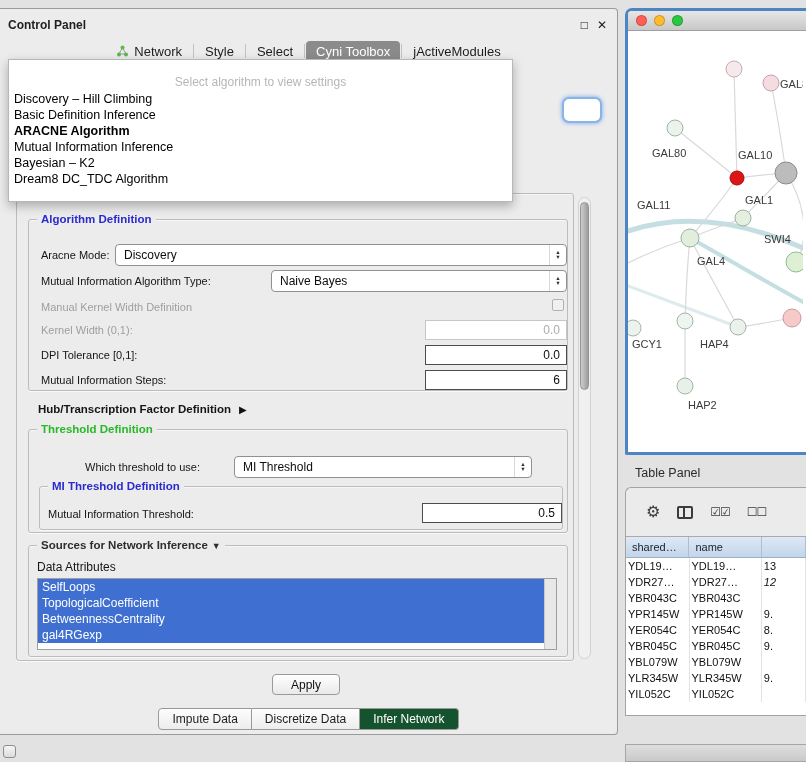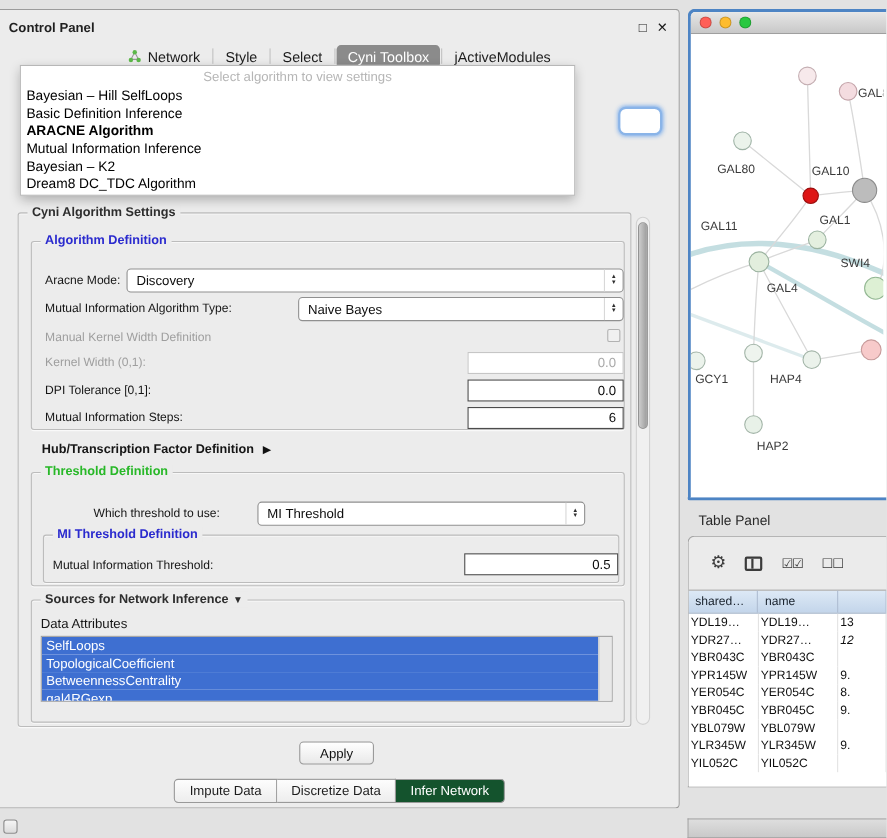--- a/index.html
+++ b/index.html
@@ -15,21 +15,21 @@
 #floatBtn{margin-left:auto}
 #closeBtn{font-weight:bold}
 
 #cpTabs{position:absolute;left:0;top:30px;width:100%;height:24px;display:flex;justify-content:center;align-items:center}
 .cp-tab{display:flex;align-items:center;gap:5px;padding:3px 10px;font-size:13px;color:#1c1c1c;border-radius:4px;white-space:nowrap}
 .cp-tab.sel{background:#8b8b8b;color:#fff}
 .tab-sep{width:1px;height:14px;background:#c2c2c2;margin:0 1px}
 
 #focusFrag{position:absolute;left:562px;top:88px;width:40px;height:26px;background:#fff;border:2px solid #8ab4e8;border-radius:7px;box-shadow:0 0 4px rgba(100,160,235,.9);z-index:5}
 
-#algoPopup{position:absolute;left:18px;top:50px;width:505px;background:#fff;border:1px solid #b7b7b7;box-shadow:0 4px 10px rgba(0,0,0,.28);z-index:30;padding:2px 0}
+#algoPopup{position:absolute;left:8px;top:50px;width:505px;background:#fff;border:1px solid #b7b7b7;box-shadow:0 4px 10px rgba(0,0,0,.28);z-index:30;padding:14px 0}
 .pop-hdr{height:17px;line-height:17px;text-align:center;font-size:12px;color:#b6b6b6}
 .pop-item{height:16px;line-height:16px;padding-left:5px;font-size:12.5px;color:#000}
 .pop-item.sel{font-weight:bold}
 
 .group{position:absolute;border:1px solid #bcbcbc;border-radius:3px;box-shadow:0 1px 0 rgba(255,255,255,.7),inset 0 1px 0 rgba(255,255,255,.6)}
 .gtitle{position:absolute;top:-8px;left:8px;background:#ececec;padding:0 4px;font-size:11.5px;font-weight:bold;color:#2e2e2e;white-space:nowrap;line-height:14px}
 .gtitle.blue{color:#2a2ace}
 .gtitle.green{color:#28b828}
 .gtitle .arrow{font-size:9px;margin-left:4px}
 
@@ -44,21 +44,21 @@
 .spin i{font-style:normal;font-size:5.5px;line-height:5px;display:block}
 
 .field{position:absolute;height:20px;background:#fff;border:1px solid #4c4c4c;display:flex;align-items:center;justify-content:flex-end;padding-right:6px;font-size:12px;color:#0c0c0c}
 .field.dis{border-color:#c6c6c6;color:#aaa}
 .cb{position:absolute;width:12px;height:12px;background:#f0f0f0;border:1px solid #b2b2b2;border-radius:2px}
 
 #hubRow{position:absolute;left:38px;top:394px;display:flex;align-items:center;gap:8px}
 #hubRow .hlbl{font-size:11.5px;font-weight:bold;color:#151515}
 #hubRow .harrow{font-size:10px;color:#111}
 
-#attrList{position:absolute;left:8px;top:32px;width:520px;height:60px;background:#fff;border:1px solid #9e9e9e;overflow:hidden}
+#attrList{position:absolute;left:8px;top:32px;width:520px;height:72px;background:#fff;border:1px solid #9e9e9e;overflow:hidden}
 #attrItems{position:absolute;left:0;top:0;right:12px}
 .attr{height:16px;line-height:16px;background:#3e6fd1;color:#fff;font-size:12px;padding-left:4px;white-space:nowrap}
 #attrScroll{position:absolute;top:0;right:0;width:12px;height:100%;background:#e8e8e8;border-left:1px solid #c9c9c9}
 
 #vscroll{position:absolute;left:578px;top:188px;width:13px;height:462px;background:#f0f0f0;border:1px solid #d2d2d2;border-radius:7px}
 #vthumb{position:absolute;left:1px;top:4px;width:9px;height:188px;border-radius:5px;background:linear-gradient(90deg,#cdcdcd,#9d9d9d);border:1px solid #939393}
 
 #applyBtn{position:absolute;left:272px;top:665px;width:68px;height:21px;background:linear-gradient(#ffffff,#e9e9e9);border:1px solid #9a9a9a;border-radius:4px;font-size:12px;color:#111;display:flex;align-items:center;justify-content:center}
 
 #bottomTabs{position:absolute;left:0;top:699px;width:100%;display:flex;justify-content:center}
@@ -127,21 +127,21 @@
         </div>
         <span class="tab-sep"></span>
         <div class="cp-tab">
           <span>jActiveModules</span>
         </div>
       </div>
 
     <div id="focusFrag"></div>
     <div id="algoPopup">
         <div class="pop-hdr">Select algorithm to view settings</div>
-        <div class="pop-item">Bayesian – Hill SelfLoops</div>
+        <div class="pop-item">Discovery – Hill Climbing</div>
         <div class="pop-item">Basic Definition Inference</div>
         <div class="pop-item sel">ARACNE Algorithm</div>
         <div class="pop-item">Mutual Information Inference</div>
         <div class="pop-item">Bayesian – K2</div>
         <div class="pop-item">Dream8 DC_TDC Algorithm</div>
       </div>
 
     <div class="group" id="settingsGroup">
       <span class="gtitle">Cyni Algorithm Settings</span>
     </div>

